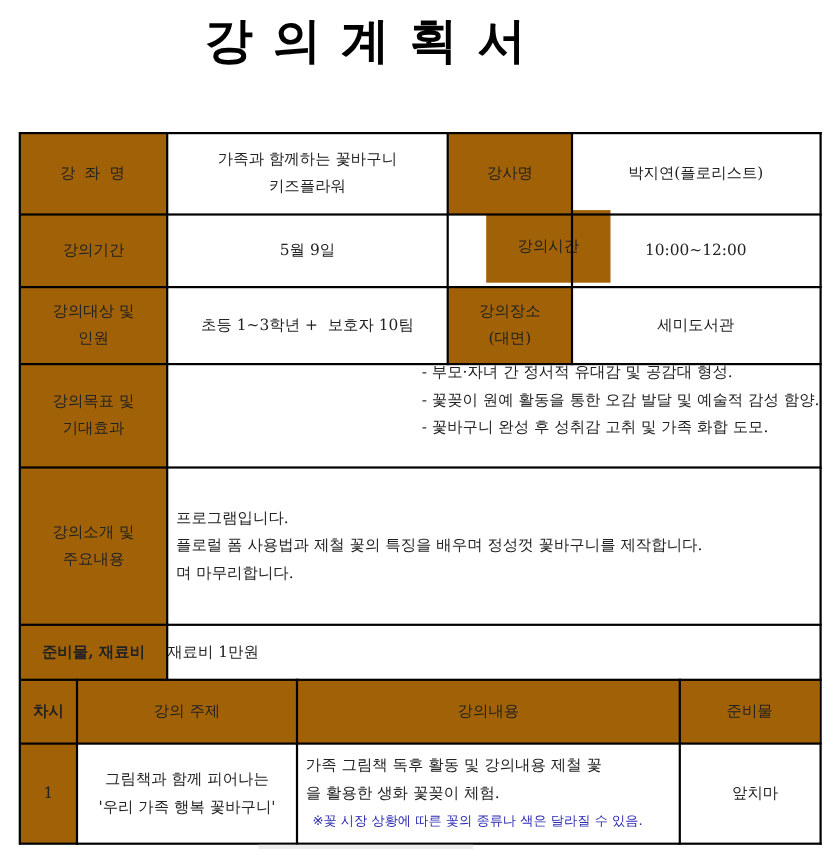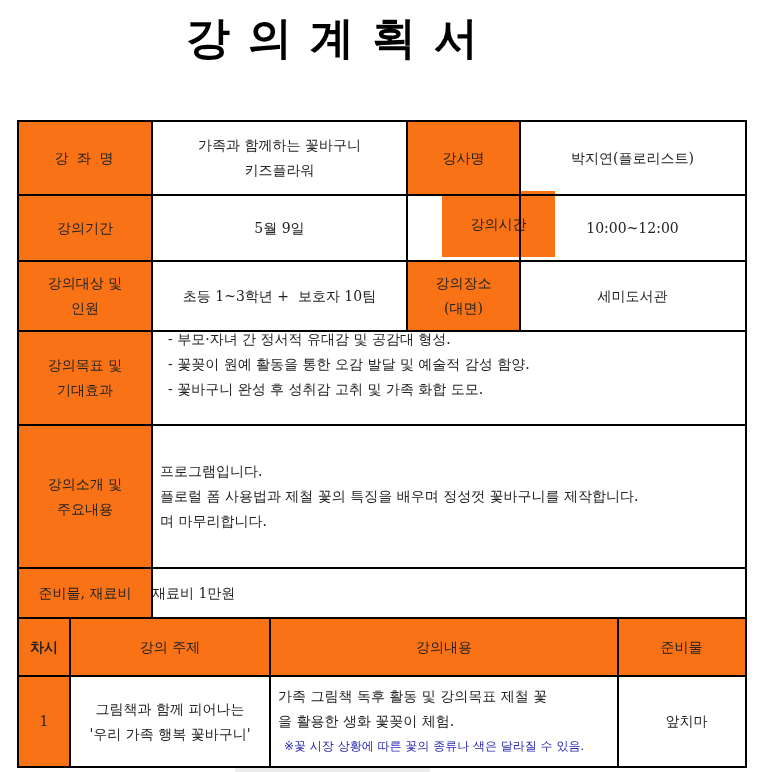--- a/index.html
+++ b/index.html
@@ -3,21 +3,21 @@
 <meta charset="utf-8">
 <style>
   html, body { margin:0; padding:0; background:#ffffff; }
   body { width:764px; height:772px; position:relative; overflow:hidden;
          font-family:"DejaVu Serif","Liberation Serif",serif; color:#222; }
   .title { position:absolute; left:0; top:8px; width:664px; text-align:center;
            font-family:"DejaVu Sans","Liberation Sans",sans-serif; font-weight:bold;
            font-size:44px; letter-spacing:18px; color:#000; line-height:60px; text-indent:18px; }
   .cell { position:absolute; box-sizing:border-box; display:flex; align-items:center;
           justify-content:center; text-align:center; font-size:14px; line-height:25px; }
-  .hd { background:#f97316;align-items:center; }
+  .hd { background:#a16207;align-items:center; }
   .left { justify-content:flex-start; text-align:left; }
   .hl { position:absolute; height:2px; background:#000; }
   .vl { position:absolute; width:2px; background:#000; }
   .blk { display:block; }
   .list-line { display:block; white-space:nowrap; }
   .note { color:#2a2ab0; font-family:"DejaVu Sans","Liberation Sans",sans-serif; font-size:12px; }
   .shadow-bar { position:absolute; left:235px; top:768px; width:195px; height:4px; background:#ececec; }
 </style>
 </head>
 <body>
@@ -71,21 +71,21 @@
 <div class="cell" style="left:520px;top:261px;width:225px;height:70px;">
   <span>세미도서관</span>
 </div>
 
 <div class="cell hd" style="left:18px;top:331px;width:134px;height:94px;">
   <div>
     <span class="blk">강의목표 및</span>
     <span class="blk">기대효과</span>
   </div>
 </div>
-<div class="cell left" style="left:152px;top:331px;width:593px;height:66px;padding-left:16px;">
+<div class="cell left" style="left:152px;top:331px;width:593px;height:66px;padding-left:16px;justify-content:flex-end;">
   <div>
     <span class="list-line">- 부모·자녀 간 정서적 유대감 및 공감대 형성.</span>
     <span class="list-line">- 꽃꽂이 원예 활동을 통한 오감 발달 및 예술적 감성 함양.</span>
     <span class="list-line">- 꽃바구니 완성 후 성취감 고취 및 가족 화합 도모.</span>
   </div>
 </div>
 
 <div class="cell hd" style="left:18px;top:425px;width:134px;height:143px;">
   <div>
     <span class="blk">강의소개 및</span>
@@ -93,21 +93,21 @@
   </div>
 </div>
 <div class="cell left" style="left:152px;top:425px;width:593px;height:143px;padding-left:8px;">
   <div>
     <span class="list-line">프로그램입니다.</span>
     <span class="list-line">플로럴 폼 사용법과 제철 꽃의 특징을 배우며 정성껏 꽃바구니를 제작합니다.</span>
     <span class="list-line">며 마무리합니다.</span>
   </div>
 </div>
 
-<div class="cell hd" style="left:18px;top:568px;width:134px;height:50px;">
+<div class="cell hd" style="left:18px;top:568px;width:134px;height:50px;font-weight:bold;">
   <span>준비물, 재료비</span>
 </div>
 <div class="cell left" style="left:152px;top:568px;width:593px;height:50px;padding-left:0;">
   <span>재료비 1만원</span>
 </div>
 
 <div class="cell hd" style="left:18px;top:618px;width:52px;height:58px;font-weight:bold;">
   <span>차시</span>
 </div>
 <div class="cell hd" style="left:70px;top:618px;width:200px;height:58px;">
@@ -124,21 +124,21 @@
   <span>1</span>
 </div>
 <div class="cell" style="left:70px;top:676px;width:200px;height:91px;">
   <div>
     <span class="blk">그림책과 함께 피어나는</span>
     <span class="blk">'우리 가족 행복 꽃바구니'</span>
   </div>
 </div>
 <div class="cell left" style="left:270px;top:676px;width:348px;height:91px;padding-left:8px;">
   <div>
-    <span class="list-line">가족 그림책 독후 활동 및 강의목표 제철 꽃</span>
+    <span class="list-line">가족 그림책 독후 활동 및 강의내용 제철 꽃</span>
     <span class="list-line">을 활용한 생화 꽃꽂이 체험.</span>
     <span class="list-line note" style="padding-left:6px;">※꽃 시장 상황에 따른 꽃의 종류나 색은 달라질 수 있음.</span>
   </div>
 </div>
 <div class="cell" style="left:618px;top:676px;width:137px;height:91px;border-radius:26px;">
   <span>앞치마</span>
 </div>
 
 <div class="hl" style="left:18px;top:120px;width:729px;"></div>
 <div class="hl" style="left:18px;top:194px;width:729px;"></div>

